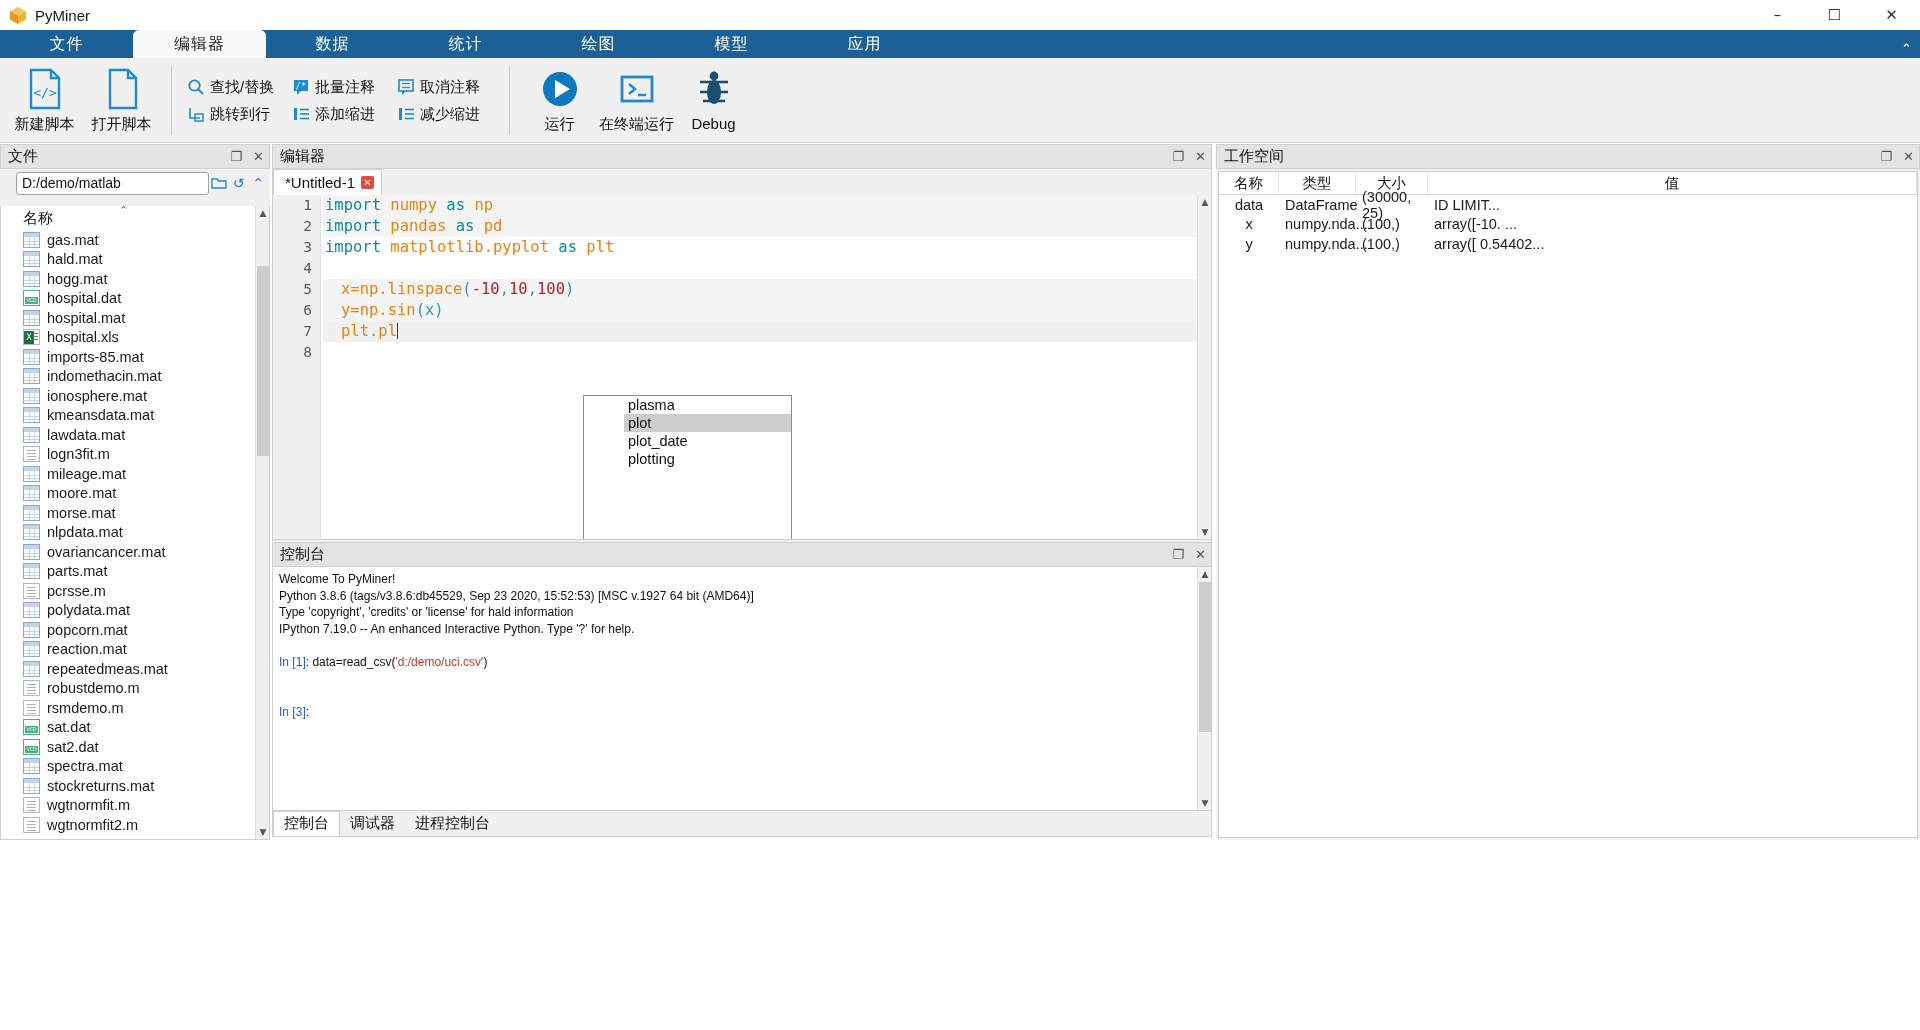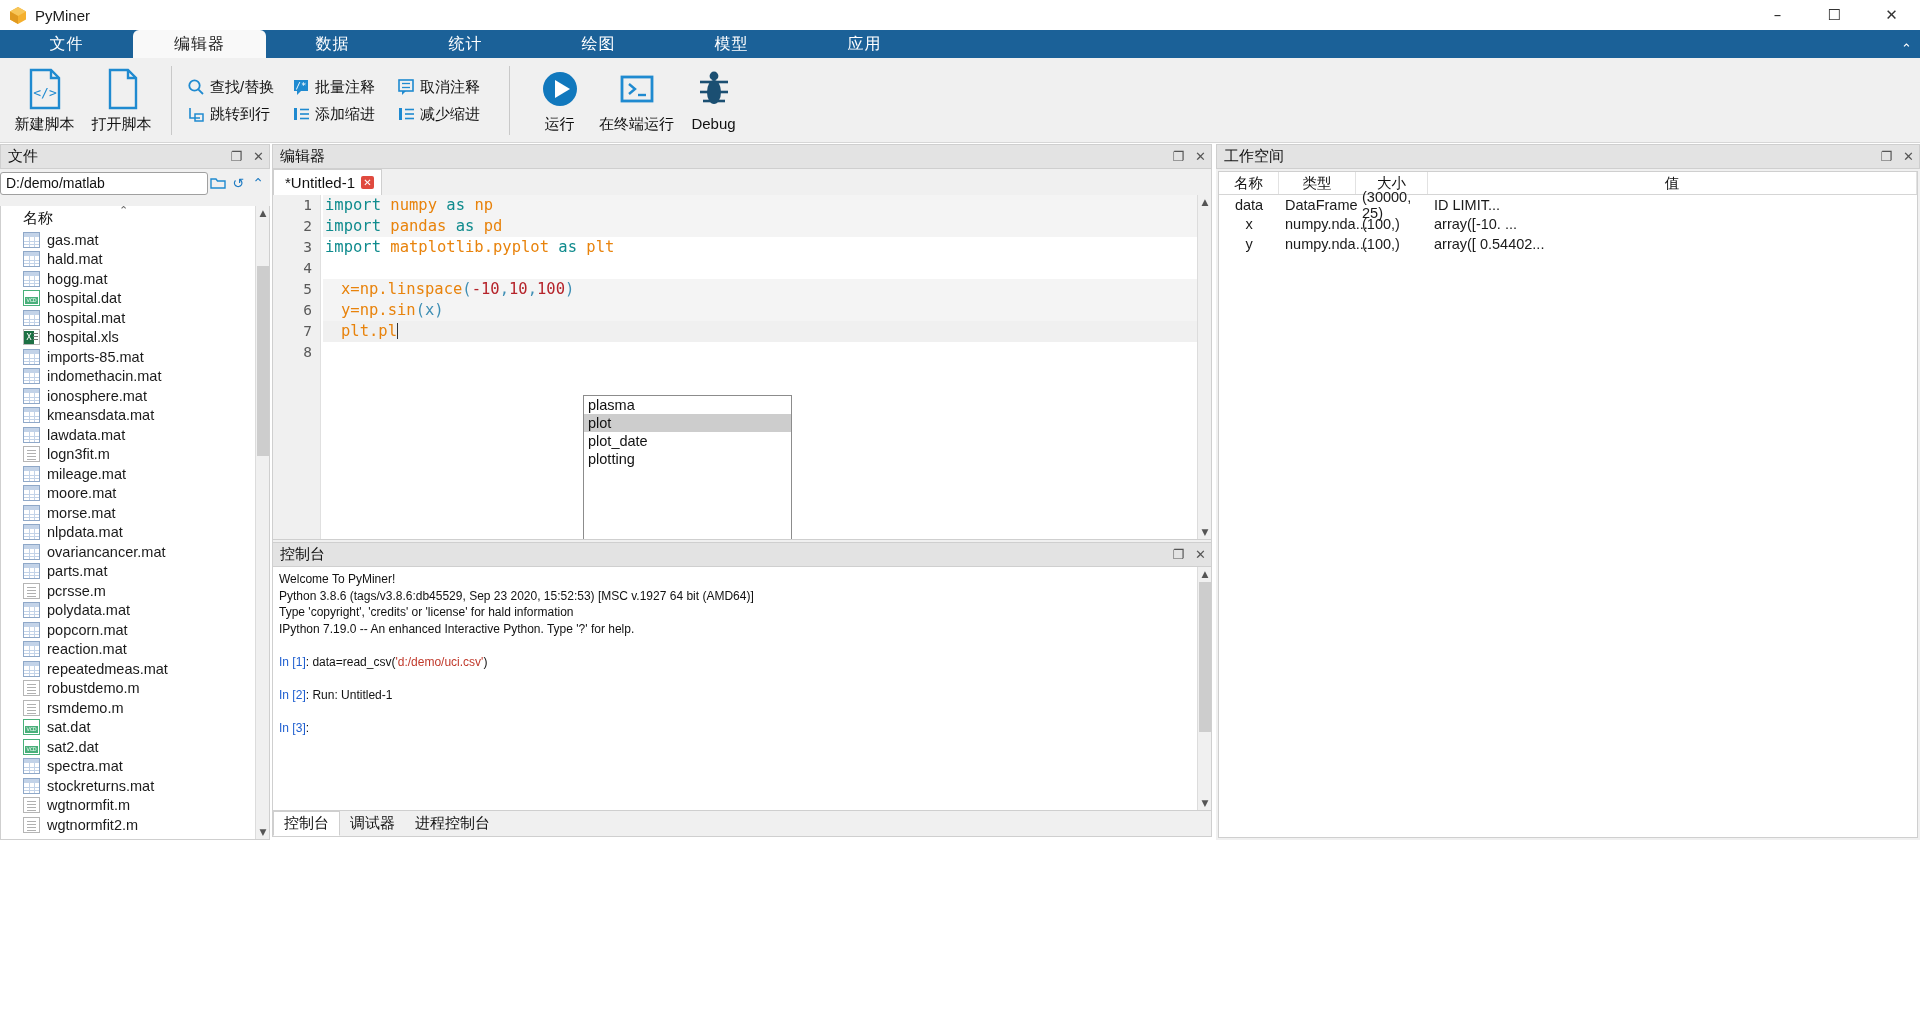--- a/index.html
+++ b/index.html
@@ -74,21 +74,21 @@
   .panel-title {
     height: 25px; background: #e3e3e3; border: 1px solid #cfcfcf;
     display: flex; align-items: center; padding-left: 7px;
     font-size: 15px; color: #111;
   }
   .panel-title .tools { margin-left: auto; display: flex; align-items: center; padding-right: 5px; gap: 11px; }
   .ptool { font-size: 13px; color: #555; font-family: "DejaVu Sans", sans-serif; line-height: 1; }
 
   
   .files-panel { position: absolute; left: 0; top: 144px; width: 270px; height: 696px; background: #f0f0f0; }
-  .files-pathrow { display: flex; align-items: center; height: 28px; padding: 2px 2px 2px 0; }
+  .files-pathrow { display: flex; align-items: center; height: 28px; padding: 2px 2px 2px 16px; }
   .path-input {
     flex: 1; height: 23px; border: 1px solid #a0a0a0; border-radius: 3px; background: #fff;
     font-size: 14px; padding: 0 5px; color: #111; font-family: "Liberation Sans", sans-serif;
   }
   .pathbtn { width: 20px; height: 22px; display: flex; align-items: center; justify-content: center; font-size: 14px; color: #1f7bc2; }
   .files-list {
     position: absolute; left: 0; top: 62px; width: 270px; height: 634px;
     background: #ffffff; border: 1px solid #cfcfcf; border-top: none;
     overflow: hidden;
   }
@@ -149,21 +149,21 @@
   .k-mod { color: #e8830c; }
   .k-as { color: #0f8b8d; }
   .k-var { color: #e8830c; margin-left: 16px; }
   .k-num { color: #b5232a; }
   .k-punct { color: #3f8fb5; }
   .k-plain { color: #333; }
   .caret { display: inline-block; width: 1px; height: 16px; background: #333; vertical-align: -3px; }
 
   .ac-popup {
     position: absolute; left: 310px; top: 200px; width: 209px; height: 160px;
-    background: #fff; border: 1px solid #8c8c8c;
+    background: #fff; border: 1px solid #8c8c8c; padding-left: 40px;
   }
   .ac-item { height: 18px; line-height: 18px; font-size: 14.5px; padding-left: 4px; color: #111; }
   .ac-item.sel { background: #cdcdcd; }
 
   .editor-status {
     height: 24px; background: #f0f0f0; border: 1px solid #cfcfcf; border-top: none;
     display: flex; align-items: center; justify-content: flex-end; gap: 20px;
     padding-right: 18px; font-size: 14px; color: #1a1a1a;
   }
 
@@ -742,21 +742,20 @@
     </div>
     <div class="console-out">
       <div id="console-lines">
           <div class="cons-line"><span>Welcome To PyMiner!</span></div>
           <div class="cons-line"><span>Python 3.8.6 (tags/v3.8.6:db45529, Sep 23 2020, 15:52:53) [MSC v.1927 64 bit (AMD64)]</span></div>
           <div class="cons-line"><span>Type 'copyright', 'credits' or 'license' for hald information</span></div>
           <div class="cons-line"><span>IPython 7.19.0 -- An enhanced Interactive Python. Type '?' for help.</span></div>
           <div class="cons-line">&nbsp;</div>
           <div class="cons-line"><span class="cons-in">In [</span><span class="cons-in">1</span><span class="cons-in">]</span><span>: data=read_csv(</span><span class="cons-str">'d:/demo/uci.csv'</span><span>)</span></div>
           <div class="cons-line">&nbsp;</div>
-          <div class="cons-line"><span class="cons-in">In [</span><span class="cons-in">2</span><span class="cons-in">]</span><span>: Run: Untitled</span><span>-1</span></div>
           <div class="cons-line">&nbsp;</div>
           <div class="cons-line"><span class="cons-in">In [</span><span class="cons-in">3</span><span class="cons-in">]</span><span>:</span></div>
         </div>
       <div class="scroll-track">
         <div class="scroll-arrow" style="top:0">▲</div>
         <div class="scroll-thumb" style="top:15px;height:150px"></div>
         <div class="scroll-arrow" style="bottom:0">▼</div>
       </div>
     </div>
     <div class="console-tabs">

